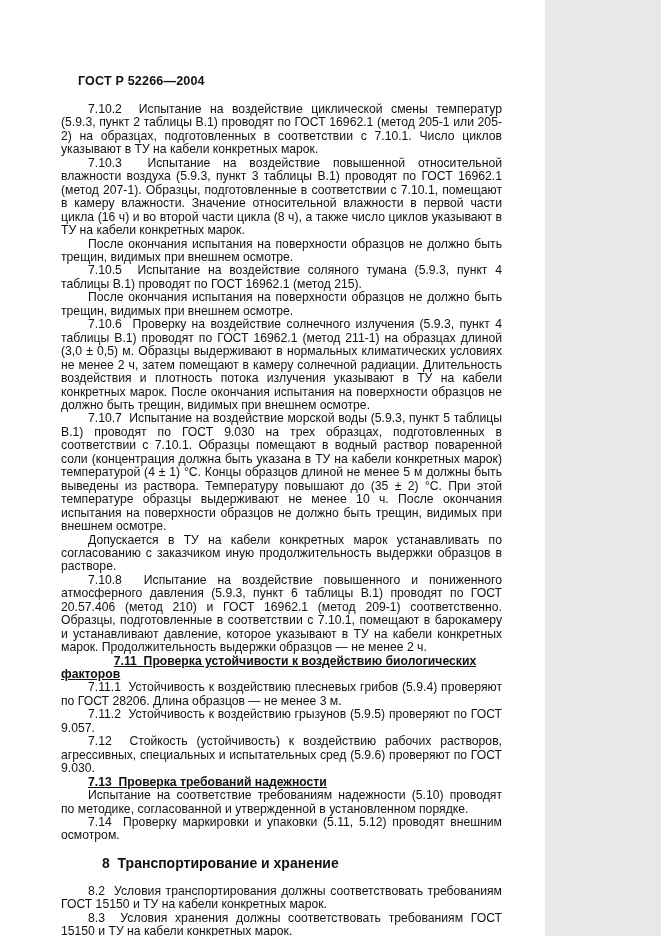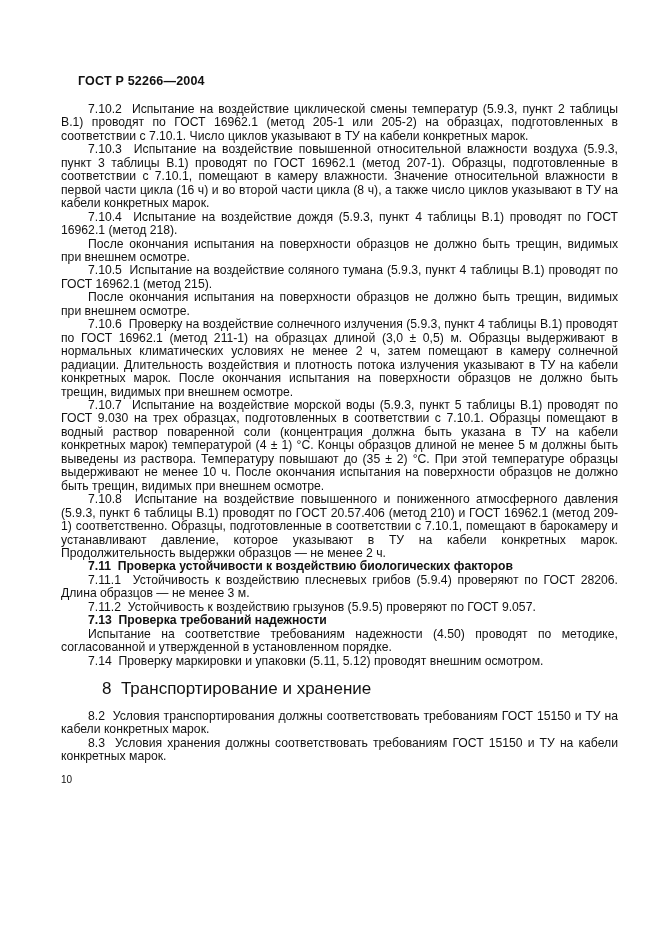--- a/index.html
+++ b/index.html
@@ -1,17 +1,17 @@
 <!DOCTYPE html>
 <html><head>
 <meta charset="utf-8">
 <style>
   html, body { margin:0; padding:0; background:#e8e8e8; }
   .page {
-    width:661px; height:936px;
+    width:545px; height:936px;
     background:#ffffff;
     color:#111111;
     position:relative;
     box-sizing:border-box;
     padding:75px 43px 0 61px;
     font-family:"Liberation Sans", sans-serif;
     overflow:hidden;
   }
   .doc-header {
     font-size:12.5px;
@@ -21,55 +21,56 @@
     letter-spacing:0.2px;
   }
   .para {
     font-size:12.2px;
     line-height:13.45px;
     text-align:justify;
     text-align-last:left;
     text-indent:27px;
     margin:0;
   }
-  .para.bold { font-weight:700; text-align:left; }
+  .para.bold { font-weight:700; text-align:center;text-decoration:underline; }
   .section-heading {
-    font-size:17px;
+    font-size:14px;
     line-height:15px;
-    font-weight:400;
+    font-weight:700;
     margin:13px 0 14px 41px;
   }
   .page-number {
     font-size:10px;
     line-height:13px;
     margin-top:9px;
   }
 </style>
 </head>
 <body>
 
 <div class="page">
 
   <div class="doc-header">ГОСТ Р 52266—2004</div>
 
   <div class="doc-body">
     <p class="para">7.10.2&nbsp; Испытание на воздействие циклической смены температур (5.9.3, пункт 2 таблицы В.1) проводят по ГОСТ 16962.1 (метод 205-1 или 205-2) на образцах, подготовленных в соответствии с 7.10.1. Число циклов указывают в ТУ на кабели конкретных марок.</p>
     <p class="para">7.10.3&nbsp; Испытание на воздействие повышенной относительной влажности воздуха (5.9.3, пункт 3 таблицы В.1) проводят по ГОСТ 16962.1 (метод 207-1). Образцы, подготовленные в соответствии с 7.10.1, помещают в камеру влажности. Значение относительной влажности в первой части цикла (16 ч) и во второй части цикла (8 ч), а также число циклов указывают в ТУ на кабели конкретных марок.</p>
-    <p class="para">7.10.4&nbsp; Испытание на воздействие дождя (5.9.3, пункт 4 таблицы В.1) проводят по ГОСТ 16962.1 (метод 218).</p>
     <p class="para">После окончания испытания на поверхности образцов не должно быть трещин, видимых при внешнем осмотре.</p>
     <p class="para">7.10.5&nbsp; Испытание на воздействие соляного тумана (5.9.3, пункт 4 таблицы В.1) проводят по ГОСТ 16962.1 (метод 215).</p>
     <p class="para">После окончания испытания на поверхности образцов не должно быть трещин, видимых при внешнем осмотре.</p>
     <p class="para">7.10.6&nbsp; Проверку на воздействие солнечного излучения (5.9.3, пункт 4 таблицы В.1) проводят по ГОСТ 16962.1 (метод 211-1) на образцах длиной (3,0 ± 0,5) м. Образцы выдерживают в нормальных климатических условиях не менее 2 ч, затем помещают в камеру солнечной радиации. Длительность воздействия и плотность потока излучения указывают в ТУ на кабели конкретных марок. После окончания испытания на поверхности образцов не должно быть трещин, видимых при внешнем осмотре.</p>
     <p class="para">7.10.7&nbsp; Испытание на воздействие морской воды (5.9.3, пункт 5 таблицы В.1) проводят по ГОСТ 9.030 на трех образцах, подготовленных в соответствии с 7.10.1. Образцы помещают в водный раствор поваренной соли (концентрация должна быть указана в ТУ на кабели конкретных марок) температурой (4 ± 1) °С. Концы образцов длиной не менее 5 м должны быть выведены из раствора. Температуру повышают до (35 ± 2) °С. При этой температуре образцы выдерживают не менее 10 ч. После окончания испытания на поверхности образцов не должно быть трещин, видимых при внешнем осмотре.</p>
+    <p class="para">Допускается в ТУ на кабели конкретных марок устанавливать по согласованию с заказчиком иную продолжительность выдержки образцов в растворе.</p>
     <p class="para">7.10.8&nbsp; Испытание на воздействие повышенного и пониженного атмосферного давления (5.9.3, пункт 6 таблицы В.1) проводят по ГОСТ 20.57.406 (метод 210) и ГОСТ 16962.1 (метод 209-1) соответственно. Образцы, подготовленные в соответствии с 7.10.1, помещают в барокамеру и устанавливают давление, которое указывают в ТУ на кабели конкретных марок. Продолжительность выдержки образцов — не менее 2 ч.</p>
     <p class="para bold">7.11&nbsp; Проверка устойчивости к воздействию биологических факторов</p>
     <p class="para">7.11.1&nbsp; Устойчивость к воздействию плесневых грибов (5.9.4) проверяют по ГОСТ 28206. Длина образцов — не менее 3 м.</p>
     <p class="para">7.11.2&nbsp; Устойчивость к воздействию грызунов (5.9.5) проверяют по ГОСТ 9.057.</p>
+    <p class="para">7.12&nbsp; Стойкость (устойчивость) к воздействию рабочих растворов, агрессивных, специальных и испытательных сред (5.9.6) проверяют по ГОСТ 9.030.</p>
     <p class="para bold">7.13&nbsp; Проверка требований надежности</p>
-    <p class="para">Испытание на соответствие требованиям надежности (4.50) проводят по методике, согласованной и утвержденной в установленном порядке.</p>
+    <p class="para">Испытание на соответствие требованиям надежности (5.10) проводят по методике, согласованной и утвержденной в установленном порядке.</p>
     <p class="para">7.14&nbsp; Проверку маркировки и упаковки (5.11, 5.12) проводят внешним осмотром.</p>
 
     <h2 class="section-heading">8&nbsp; Транспортирование и хранение</h2>
 
     <p class="para">8.2&nbsp; Условия транспортирования должны соответствовать требованиям ГОСТ 15150 и ТУ на кабели конкретных марок.</p>
     <p class="para">8.3&nbsp; Условия хранения должны соответствовать требованиям ГОСТ 15150 и ТУ на кабели конкретных марок.</p>
 
 
   </div>
 

